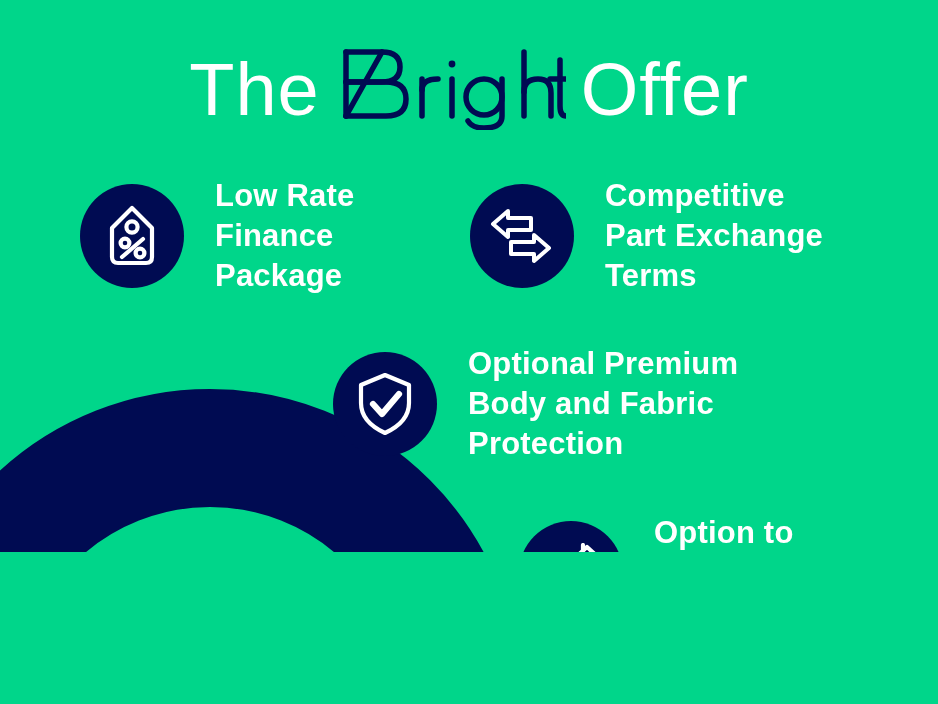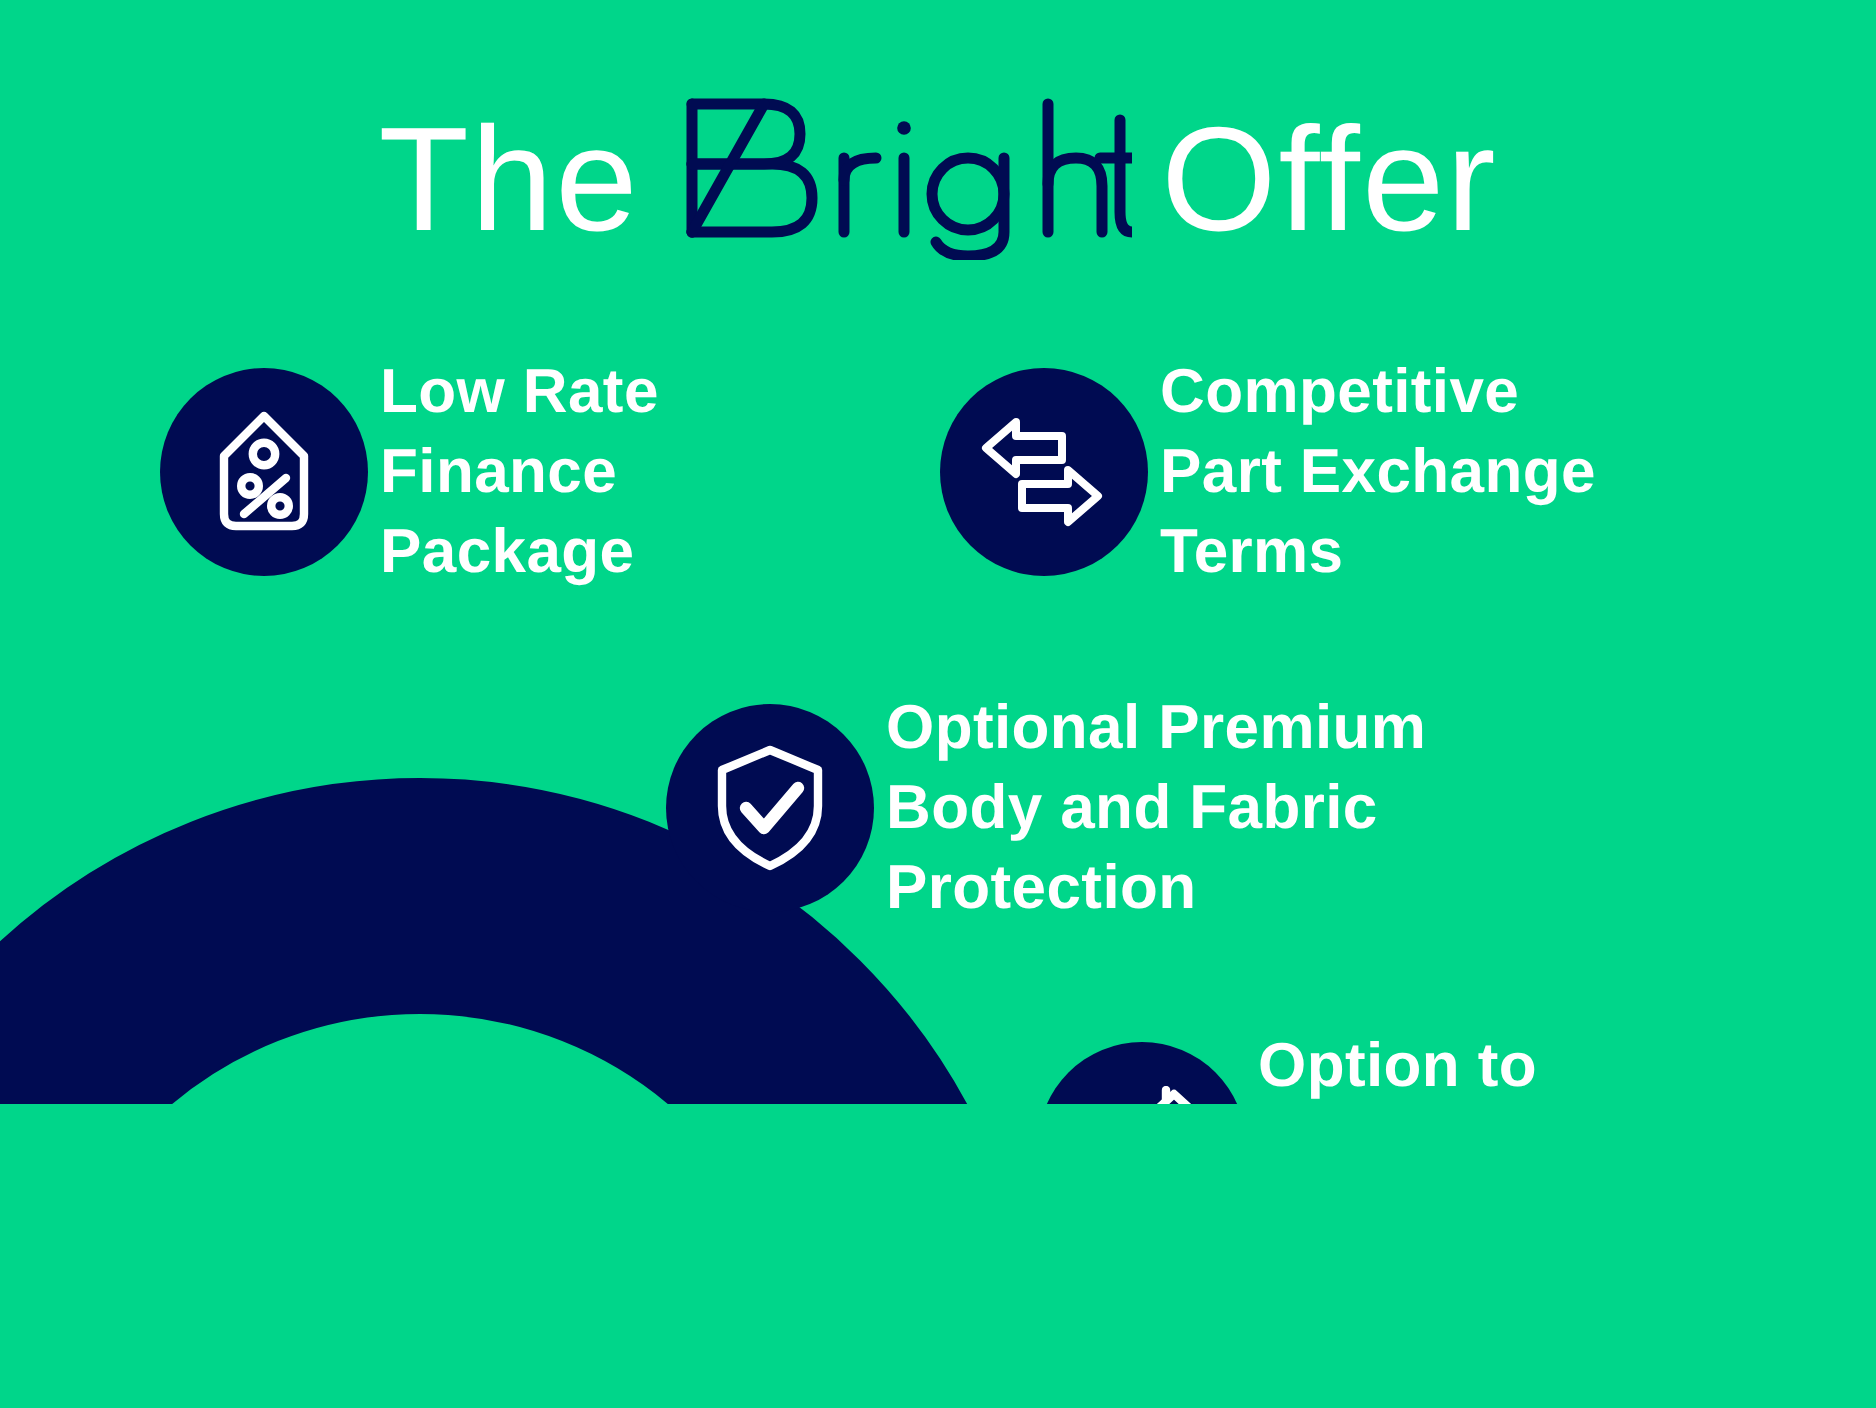--- a/index.html
+++ b/index.html
@@ -37,21 +37,21 @@
   
   .feature{position:absolute;display:flex;align-items:center;}
   .badge{
     width:104px;height:104px;border-radius:50%;
     background:#000b52;
     flex:0 0 104px;
     display:flex;align-items:center;justify-content:center;
   }
   .badge svg{display:block;}
   .f-text{
-    margin-left:6px;
+    margin-left:31px;
     color:#ffffff;
     font-size:31px;
     font-weight:bold;
     line-height:40px;
     letter-spacing:0.2px;
     white-space:pre-line;
   }
 
   #feature-1{left:80px;  top:176px;}
   #feature-2{left:470px; top:176px;}

